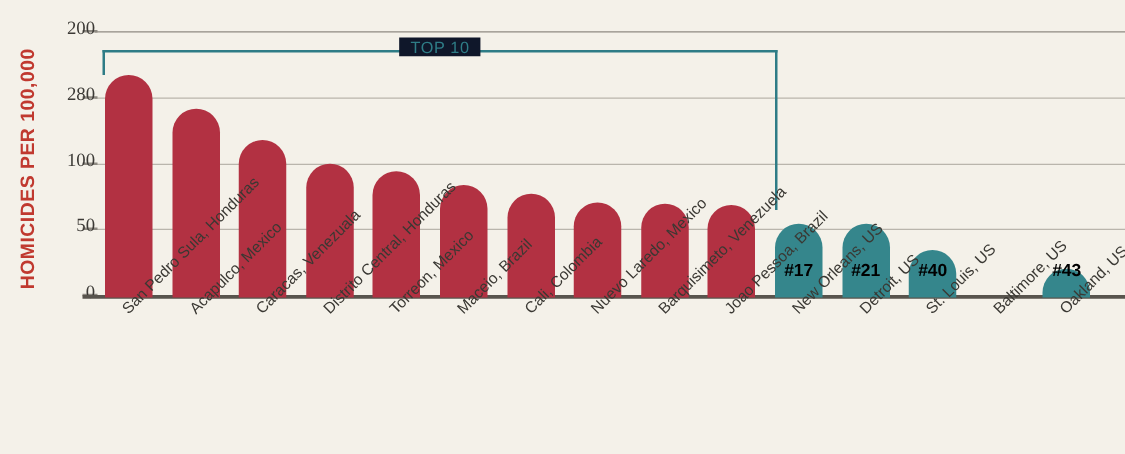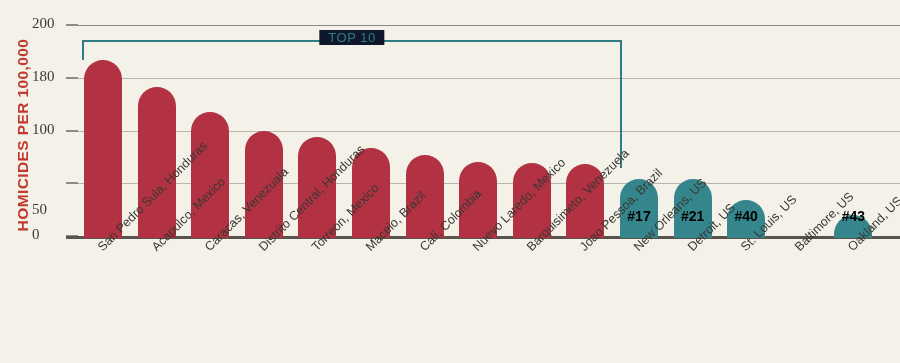--- a/index.html
+++ b/index.html
@@ -31,20 +31,21 @@
   
   .plot{position:absolute;left:66px;top:0;width:834px;height:240px;}
   .gridline{position:absolute;left:10px;width:824px;height:1px;background:#B9B5AC;}
   .gridline.top{background:#8E8A82;}
   .baseline{position:absolute;left:0px;width:834px;height:3px;background:#58544D;}
   .tick{position:absolute;left:0px;width:12px;height:2px;background:#8E8A82;}
   .ytick-label{
     position:absolute;
     right:0;
     width:44px;
+    text-align:right;
     font-size:15px;
     color:#3C3A36;
     font-family:"Liberation Serif", serif;
   }
   .ytick-wrap{position:absolute;left:10px;top:0;width:46px;height:240px;}
 
   
   .bars{position:absolute;left:0;top:0;width:834px;height:240px;}
   .bar{
     position:absolute;
@@ -112,23 +113,23 @@
         <div class="gridline" style="top: 130.5px;"></div>
         <div class="tick" style="top: 129.5px; left: 0px;"></div>
         <div class="gridline" style="top: 77.75px;"></div>
         <div class="tick" style="top: 76.75px; left: 0px;"></div>
         <div class="gridline top" style="top: 25px;"></div>
         <div class="tick" style="top: 24px; left: 0px;"></div>
       </div>
     <div class="ytick-wrap">
       <div id="yticks">
           <div class="ytick-label" style="top: 226px; right: 46px;">0</div>
-          <div class="ytick-label" style="top: 173.25px; right: 46px; margin-top: 28px;">50</div>
+          <div class="ytick-label" style="top: 173.25px; right: 46px;">50</div>
           <div class="ytick-label" style="top: 120.5px; right: 46px; font-family: Liberation Serif, serif;">100</div>
-          <div class="ytick-label" style="top: 67.75px; right: 46px;">180</div>
+          <div class="ytick-label" style="top: 67.75px; right: 46px;">280</div>
           <div class="ytick-label" style="top: 15px; right: 46px;">200</div>
         </div>
     </div>
     <div class="baseline" style="top:236px;"></div>
     <div class="bars" id="bars">
         <div class="bar red" style="left: 18px; height: 178.295px; background: rgb(178, 49, 66);"></div>
         <div class="bar red" style="left: 71.6px; height: 150.865px; background: rgb(178, 49, 66);"></div>
         <div class="bar red" style="left: 125.2px; height: 125.545px; background: rgb(178, 49, 66);"></div>
         <div class="bar red" style="left: 178.8px; height: 106.555px; background: rgb(178, 49, 66);"></div>
         <div class="bar red" style="left: 232.4px; height: 101.28px; background: rgb(178, 49, 66);"></div>

